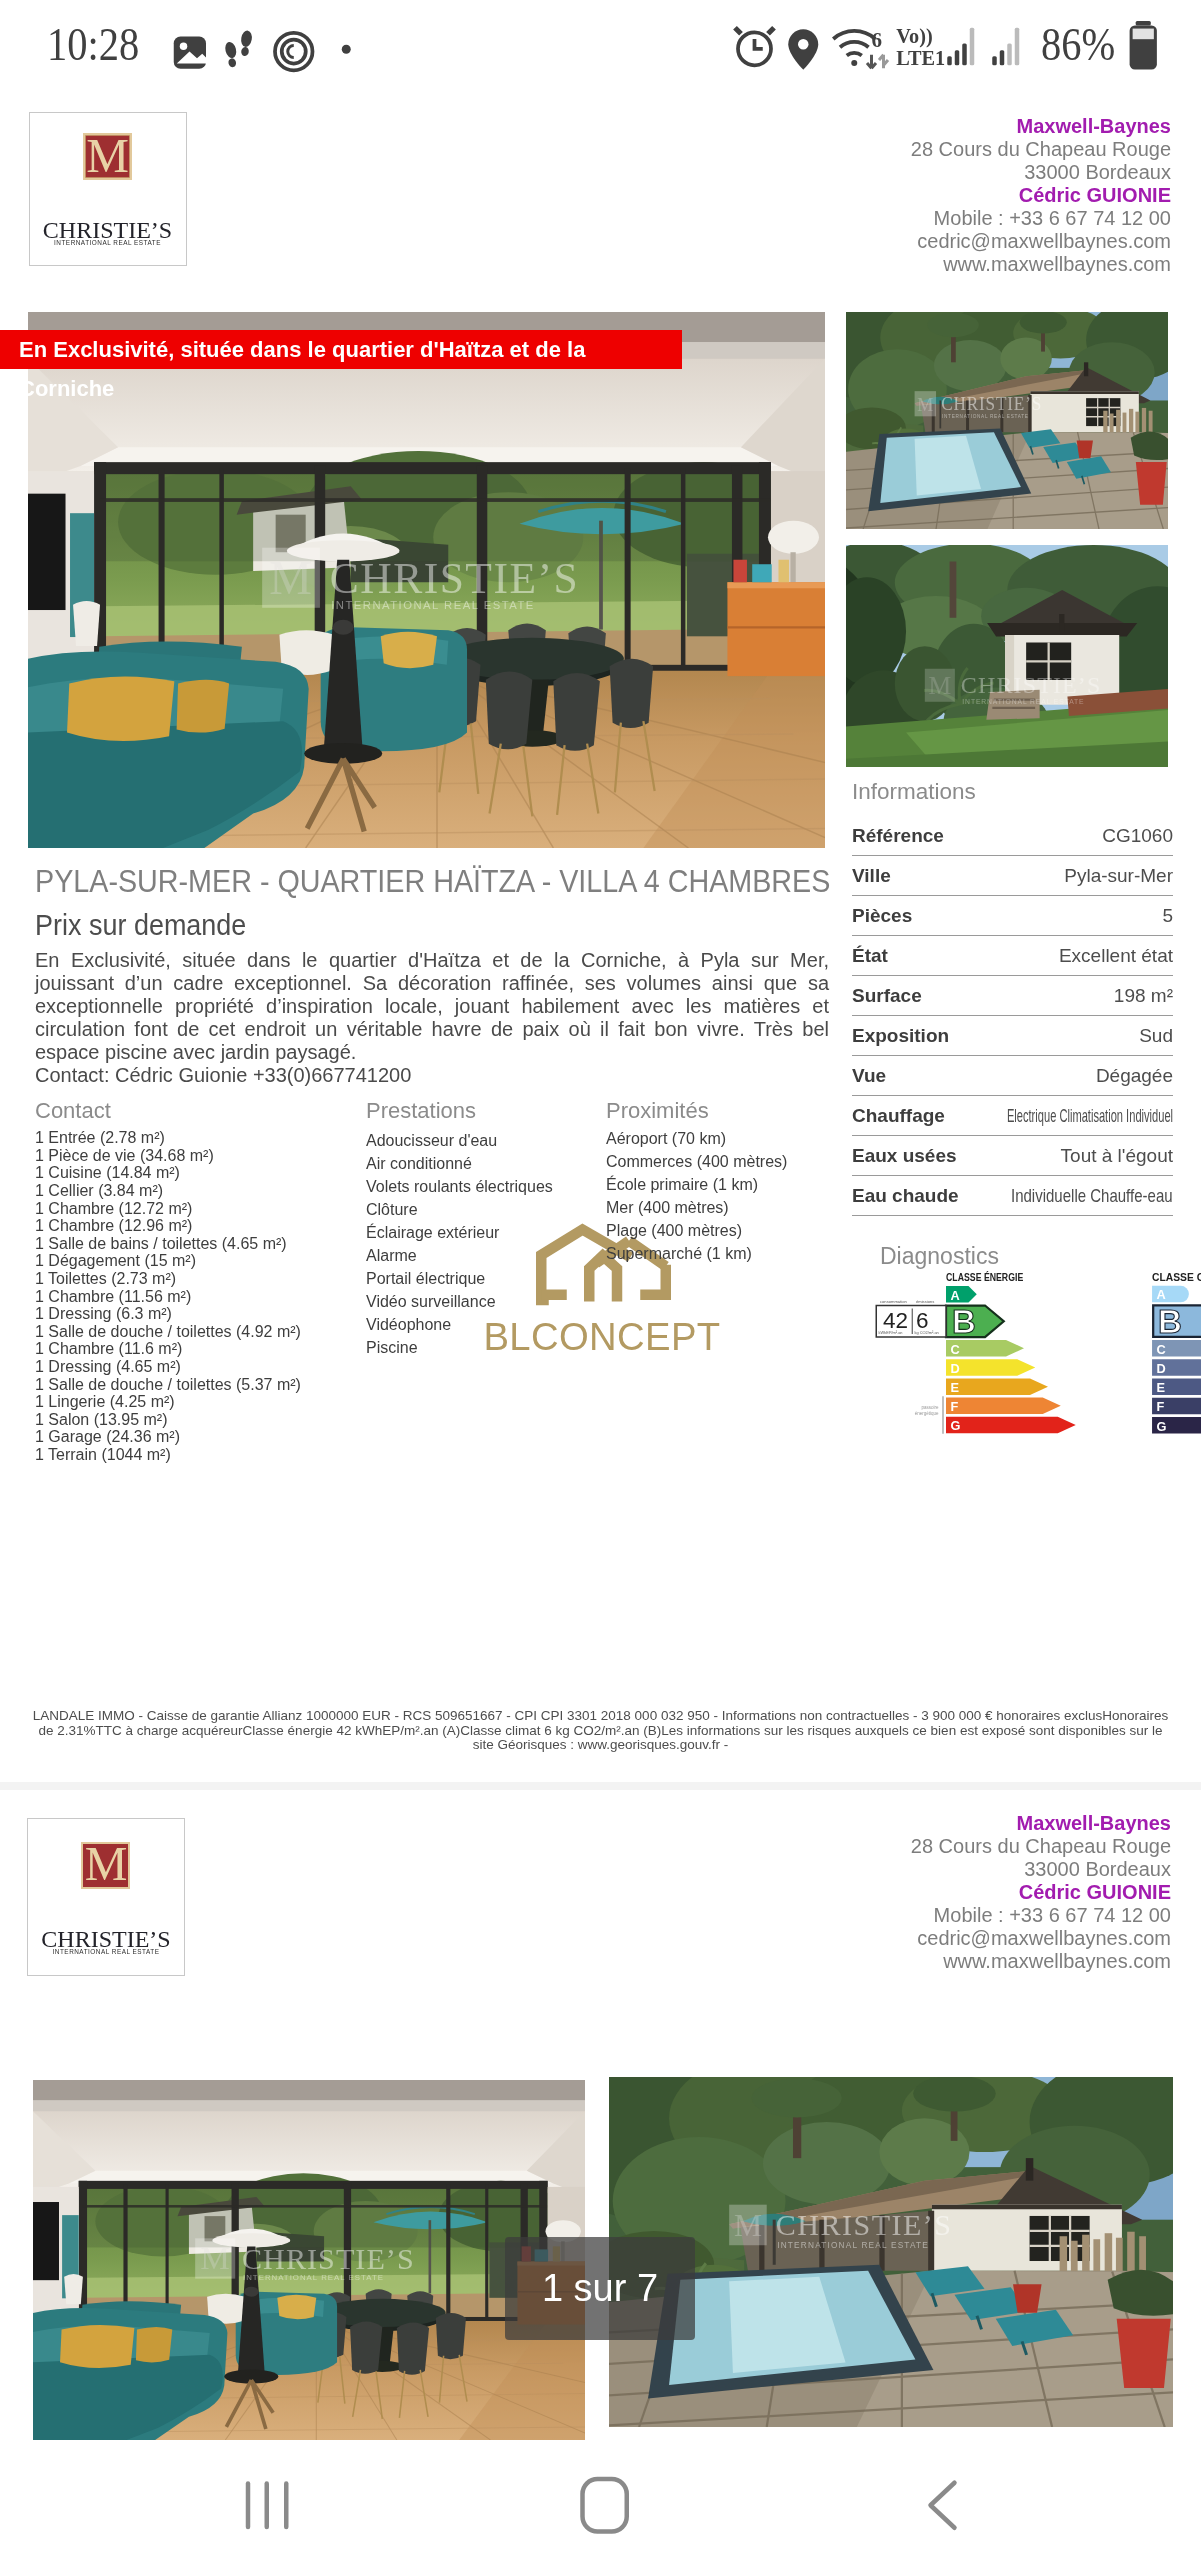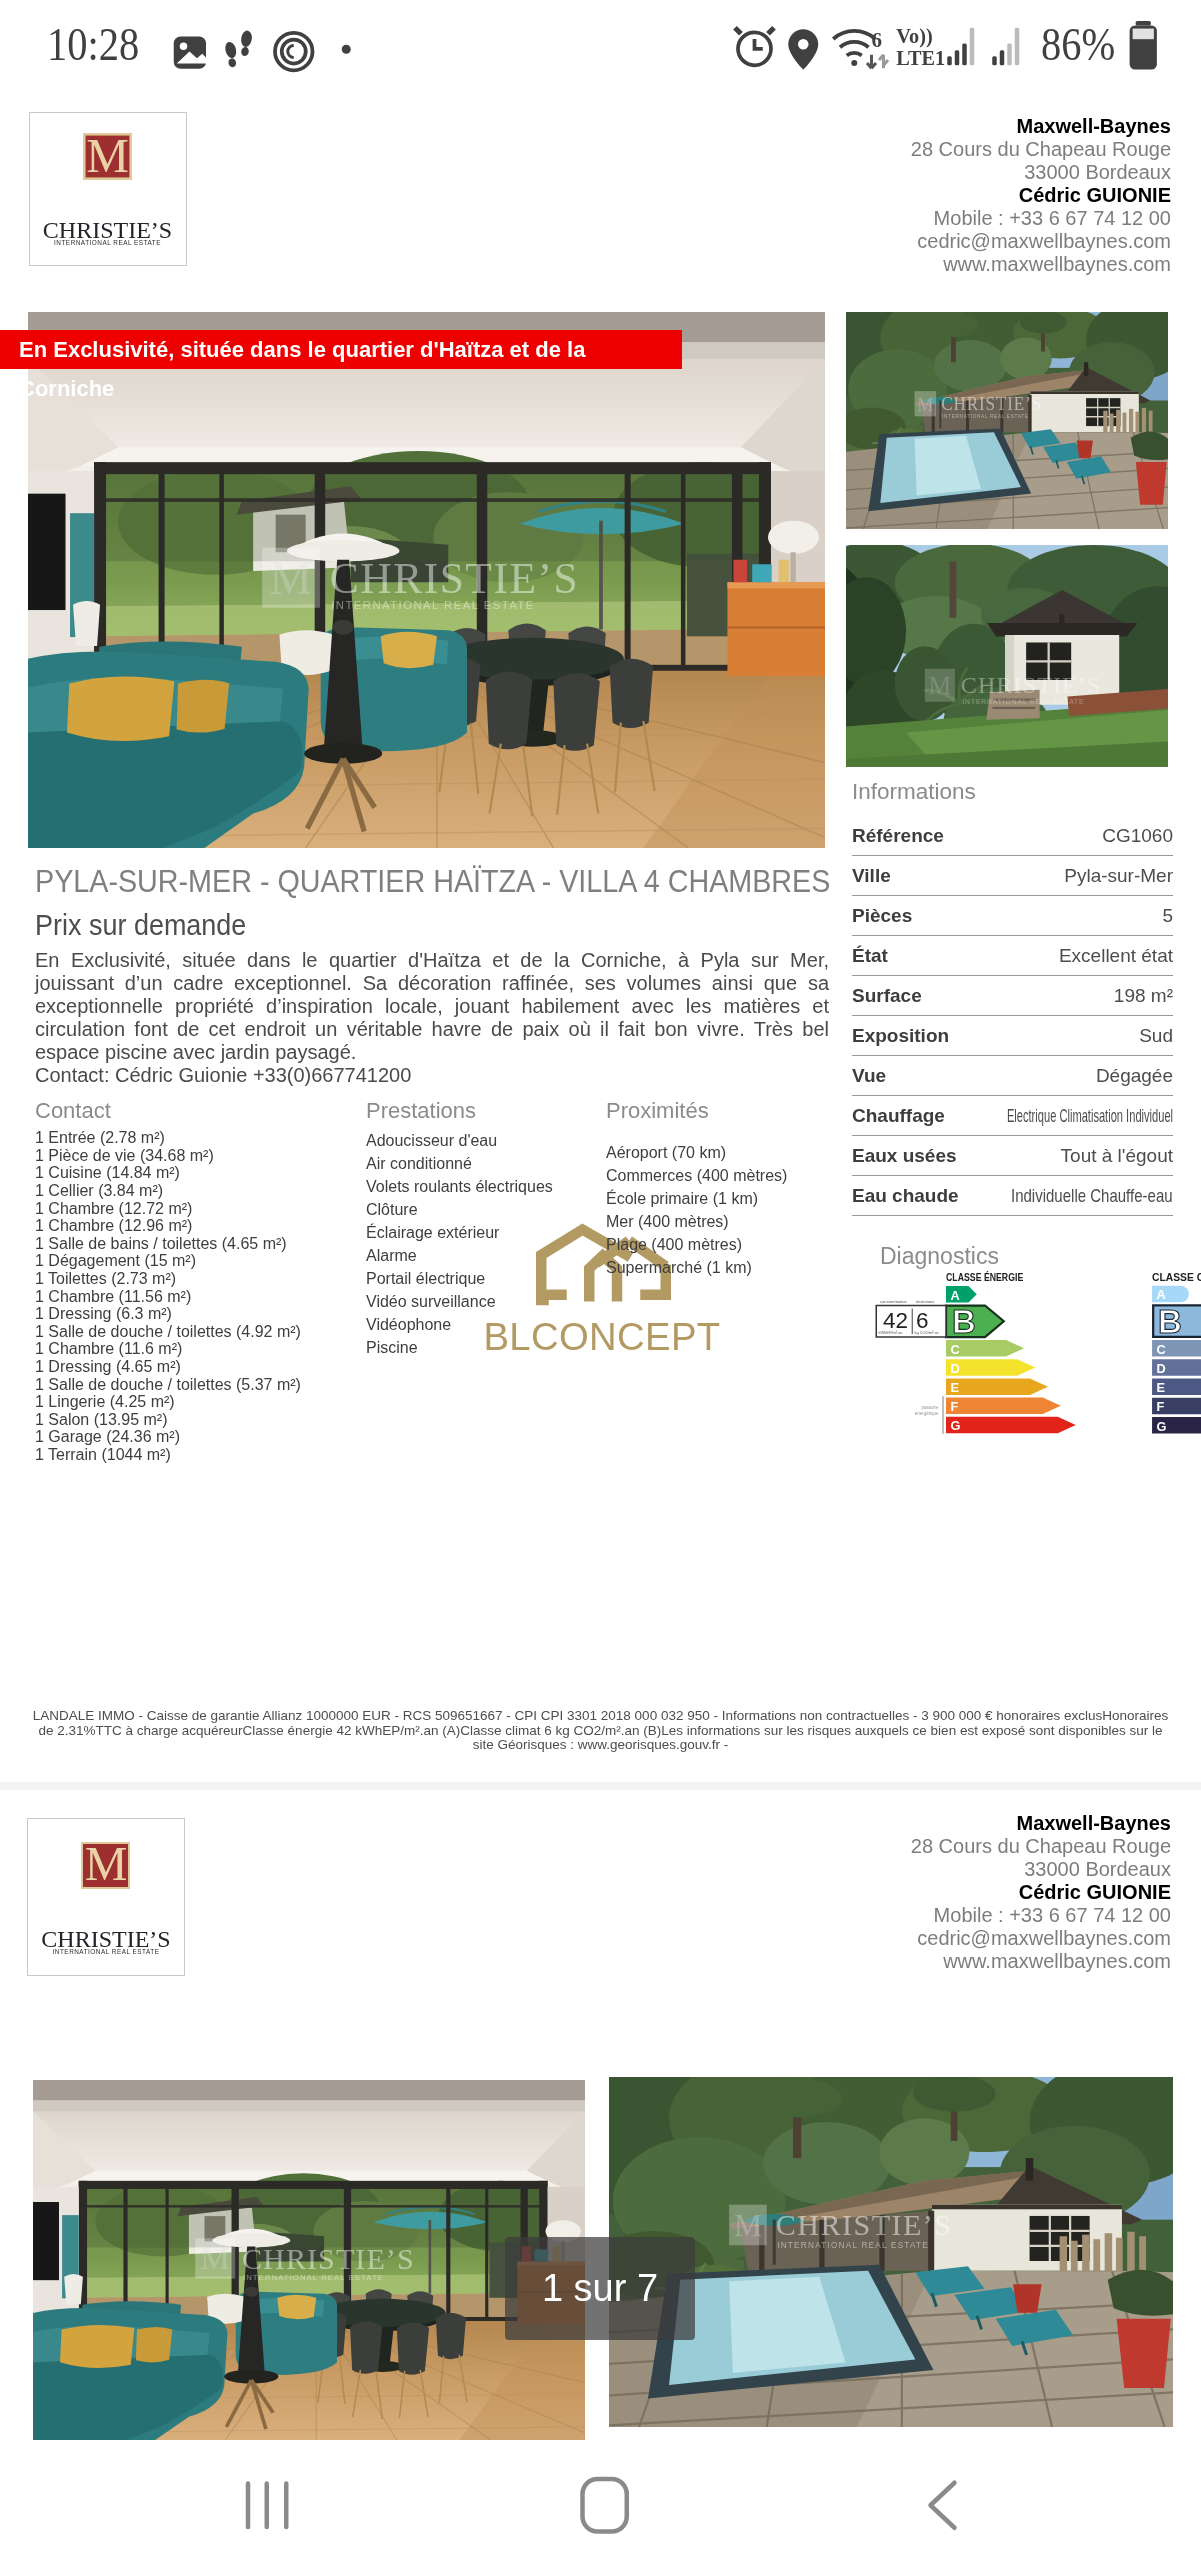--- a/index.html
+++ b/index.html
@@ -1,20 +1,20 @@
 <!DOCTYPE html>
 <html style="font-size:12px"><head>
 <meta charset="utf-8">
 <style>
   html,body{margin:0;padding:0;background:#fff;}
   body{font-family:"Liberation Sans",sans-serif;}
   #page{position:relative;width:1201px;height:2576px;background:#fff;overflow:hidden;}
   .abs{position:absolute;}
   .ctc{color:#7d7d7d;font-size:20px;line-height:23px;text-align:right;}
-  .ctc b{color:#000000;}
+  .ctc b{color:#a21caf;}
 </style>
 </head>
 <body>
 <div id="page">
 
 <div class="abs" style="left:0;top:0;width:1201px;height:79px;background:#fff;font-family:Liberation Serif, serif;">
 
   <div class="abs" style="left:47px;top:18px;font-size:46px;color:#404040;transform:scaleX(0.88);transform-origin:left top;">10:28</div>
 
   <svg class="abs" style="left:169px;top:28.5px;" width="188" height="45" viewBox="0 0 250 60">
@@ -213,21 +213,21 @@
   <div style="margin-top:5.3px;font-size:16px;line-height:17.6px;color:#3e3e3e;">1 Entrée (2.78 m²)<br>1 Pièce de vie (34.68 m²)<br>1 Cuisine (14.84 m²)<br>1 Cellier (3.84 m²)<br>1 Chambre (12.72 m²)<br>1 Chambre (12.96 m²)<br>1 Salle de bains / toilettes (4.65 m²)<br>1 Dégagement (15 m²)<br>1 Toilettes (2.73 m²)<br>1 Chambre (11.56 m²)<br>1 Dressing (6.3 m²)<br>1 Salle de douche / toilettes (4.92 m²)<br>1 Chambre (11.6 m²)<br>1 Dressing (4.65 m²)<br>1 Salle de douche / toilettes (5.37 m²)<br>1 Lingerie (4.25 m²)<br>1 Salon (13.95 m²)<br>1 Garage (24.36 m²)<br>1 Terrain (1044 m²)</div>
 </div>
 
 <div class="abs" style="left:366px;top:1098px;width:225px;">
   <div style="font-size:22px;color:#8b8b8b;">Prestations</div>
   <div style="margin-top:4.5px;font-size:16px;line-height:23px;color:#3e3e3e;">Adoucisseur d'eau<br>Air conditionné<br>Volets roulants électriques<br>Clôture<br>Éclairage extérieur<br>Alarme<br>Portail électrique<br>Vidéo surveillance<br>Vidéophone<br>Piscine</div>
 </div>
 
 <div class="abs" style="left:606px;top:1098px;width:248px;">
   <div style="font-size:22px;color:#8b8b8b;">Proximités</div>
-  <div style="margin-top:17px;font-size:16px;line-height:23px;color:#3e3e3e;">Aéroport (70 km)<br>Commerces (400 mètres)<br>École primaire (1 km)<br>Mer (400 mètres)<br>Plage (400 mètres)<br>Supermarché (1 km)</div>
+  <div style="margin-top:3px;font-size:16px;line-height:23px;color:#3e3e3e;">Aéroport (70 km)<br>Commerces (400 mètres)<br>École primaire (1 km)<br>Mer (400 mètres)<br>Plage (400 mètres)<br>Supermarché (1 km)</div>
 </div>
 
 <div class="abs" style="left:880px;top:1243px;font-size:23px;color:#8b8b8b;">Diagnostics</div>
 
 <svg class="abs" style="left:856px;top:1267px;" width="345" height="173" viewBox="0 0 460 230">
 
   <text x="120" y="18" font-size="14.5" font-weight="bold" fill="#222" textLength="103" lengthAdjust="spacingAndGlyphs">CLASSE ÉNERGIE</text>
 
   <g font-weight="bold" font-size="17">
     <path d="M120 25 h30 l11 11 l-11 11 h-30 z" fill="#00a06b"></path>

